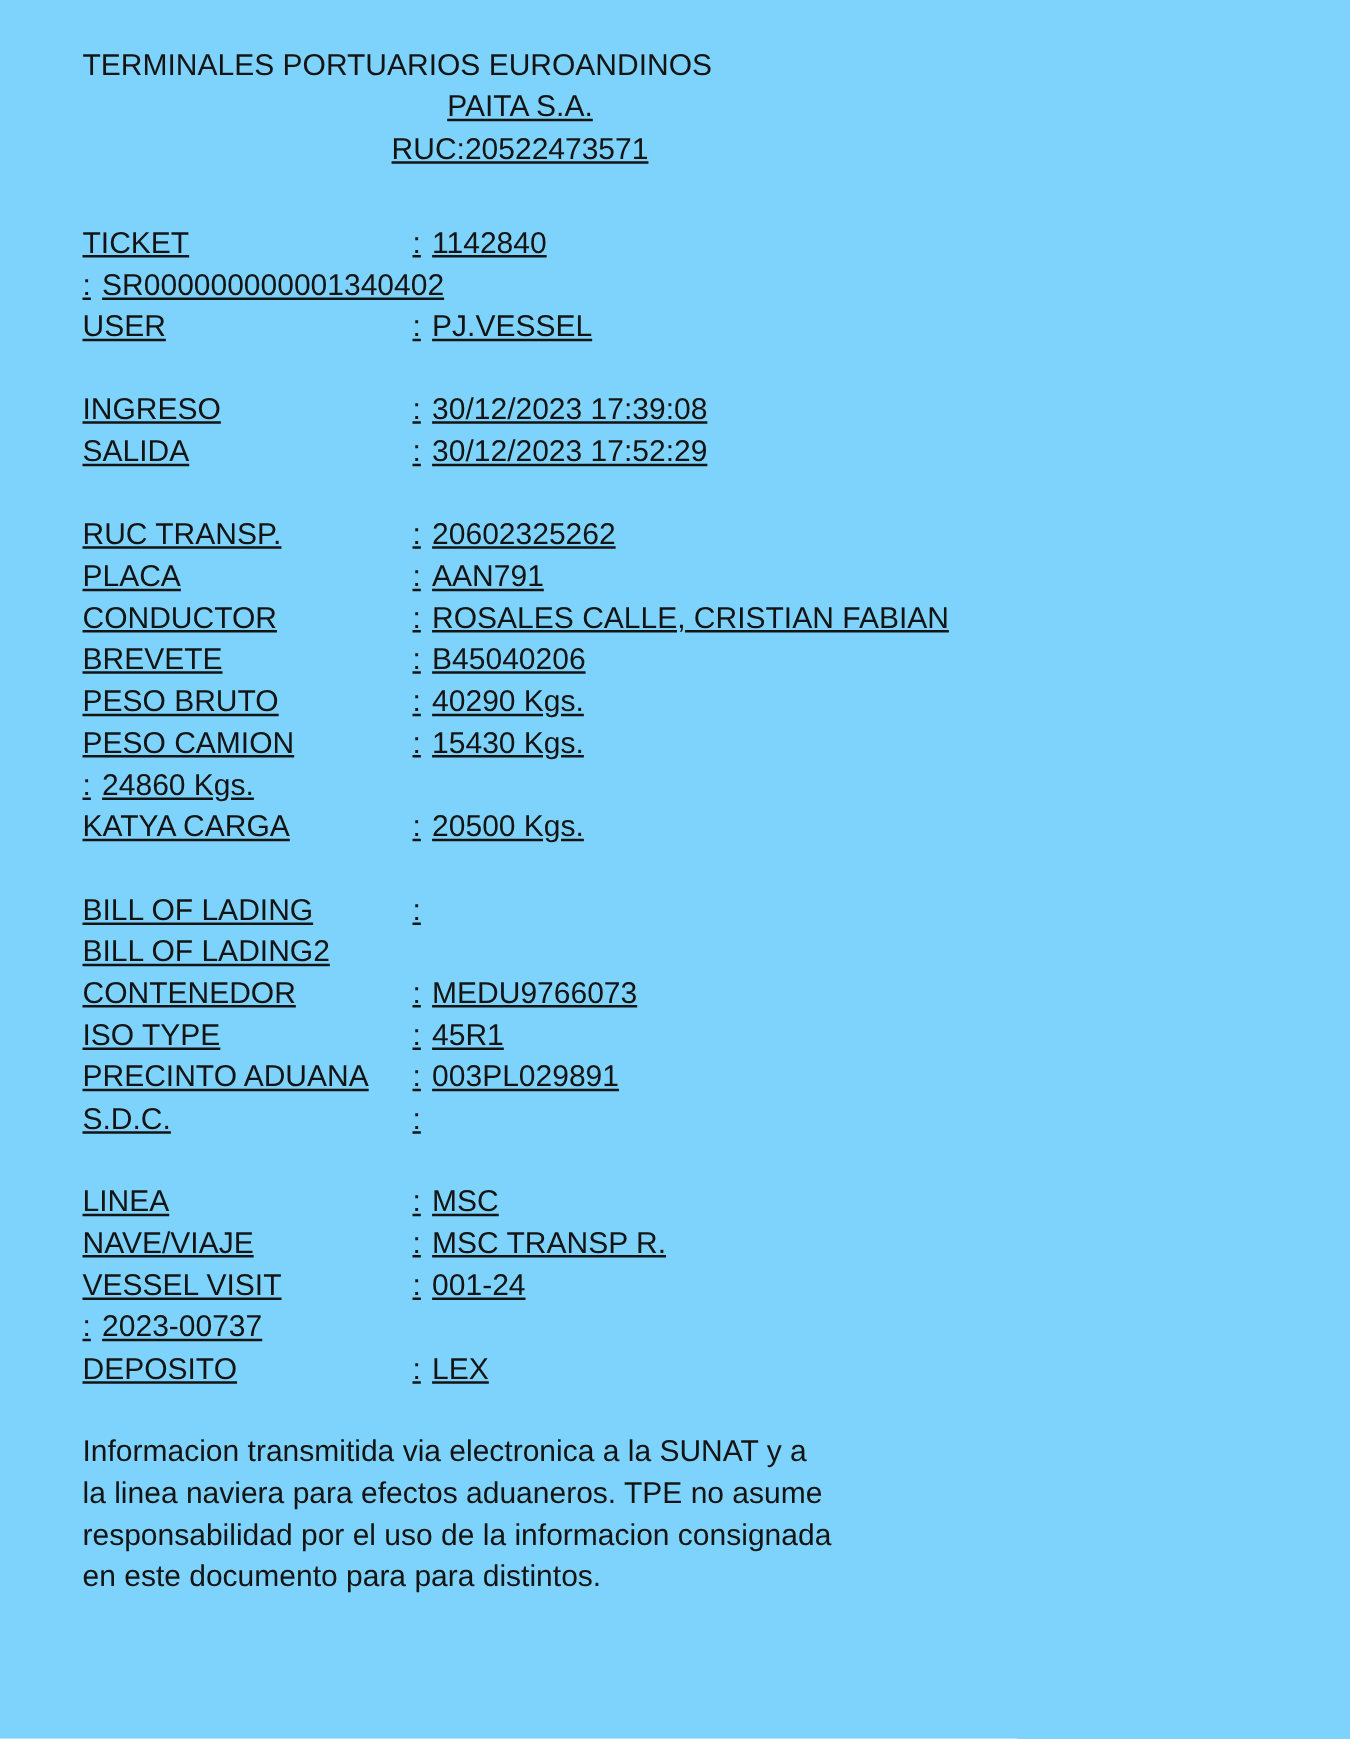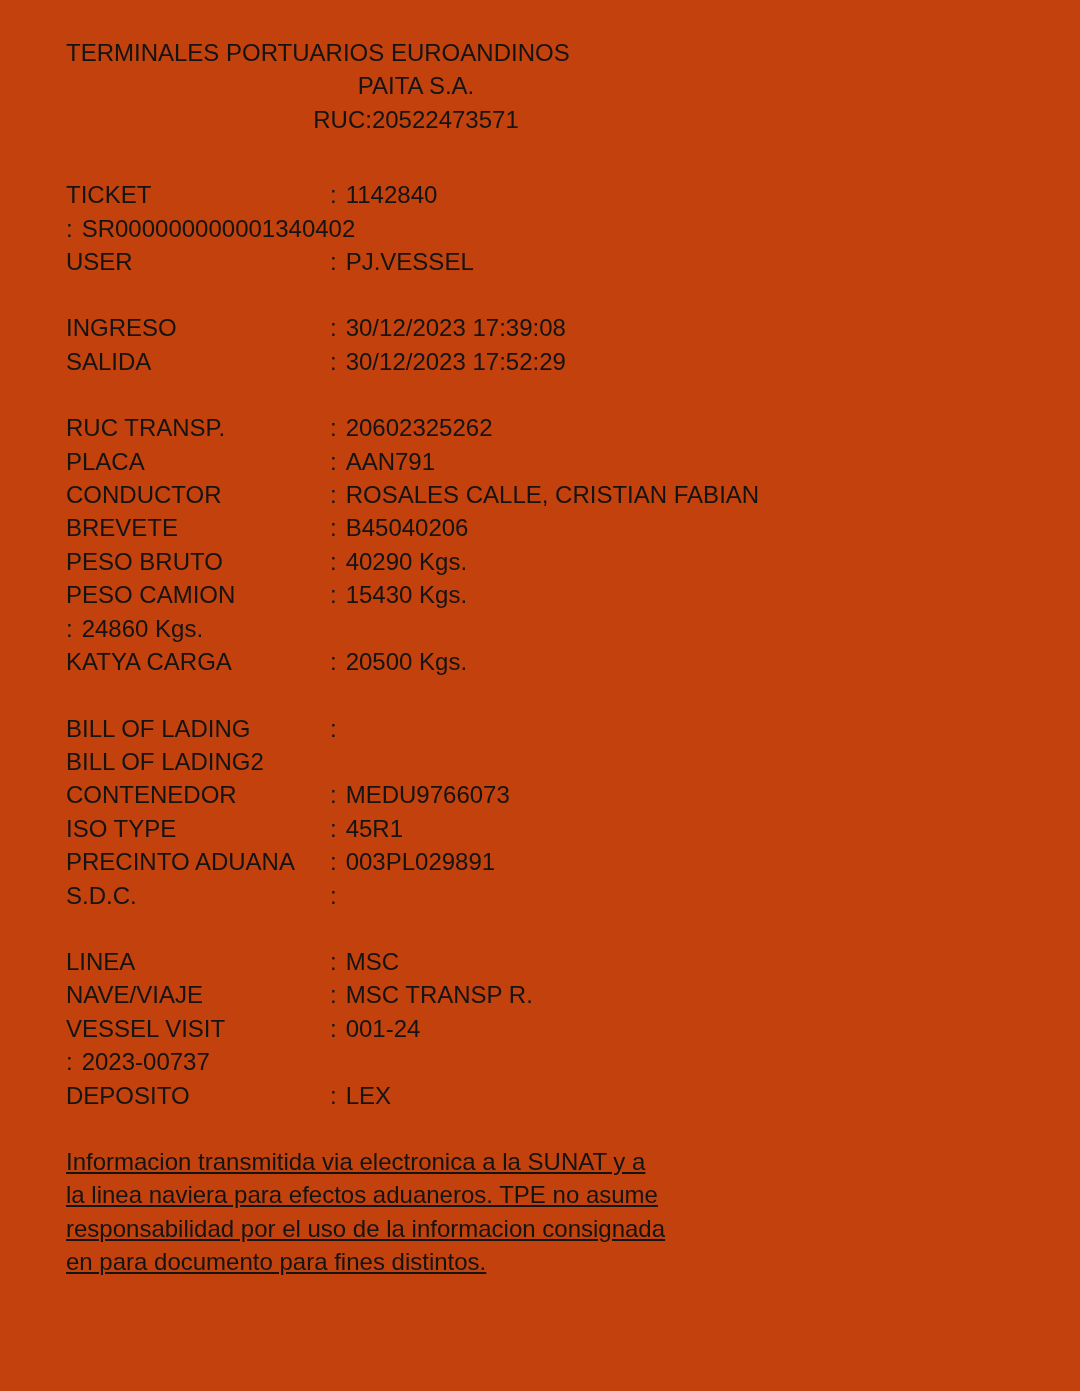--- a/index.html
+++ b/index.html
@@ -12,63 +12,64 @@
     height: 1391px;
     font-family: "Liberation Sans", sans-serif;
     color: #141414;
     -webkit-font-smoothing: antialiased;
   }
   .page {
     box-sizing: border-box;
     width: 1080px;
     height: 1391px;
     padding: 36px 40px 0 66px;
-    background: #c2410c;
+    background: #7dd3fc;
     overflow: hidden;
   }
   .doc-header {
     width: 700px;
   }
   .h-line {
     font-size: 24px;
     line-height: 33.4px;
     white-space: pre;
   }
   .h-line.centered {
     text-align: center;
     white-space: normal;
+    text-decoration: underline;
   }
   .fields {
     display: block;
     margin-top: 42px;
   }
   .field-section {
     margin: 0 0 33px 0;
   }
   .field-row {
     display: flex;
     align-items: flex-end;
     font-size: 24px;
     line-height: 33.4px;
     white-space: pre;
+    text-decoration: underline;
   }
   .field-label {
     flex: 0 0 264px;
     width: 264px;
   }
   .field-sep {
     flex: 0 0 auto;
   }
   .field-value {
     margin-left: 9px;
     flex: 0 0 auto;
   }
   .disclaimer {
     margin-top: 0;
-    text-decoration: underline;
   }
   .disclaimer-line {
     font-size: 24px;
     line-height: 33.4px;
     white-space: pre;
   }
 </style>
 </head>
 <body style="color: rgb(20, 20, 20); background: rgb(255, 255, 255);">
 
@@ -226,16 +227,16 @@
     <span class="field-sep">:</span>
     <span class="field-value">LEX</span>
   </div>
 </section>
     </main>
 
   <footer class="disclaimer" id="disclaimer">
       <div class="disclaimer-line">Informacion transmitida via electronica a la SUNAT y a</div>
       <div class="disclaimer-line">la linea naviera para efectos aduaneros. TPE no asume</div>
       <div class="disclaimer-line">responsabilidad por el uso de la informacion consignada</div>
-      <div class="disclaimer-line">en para documento para fines distintos.</div>
+      <div class="disclaimer-line">en este documento para para distintos.</div>
     </footer>
 
 </div>
 
 </body></html>

